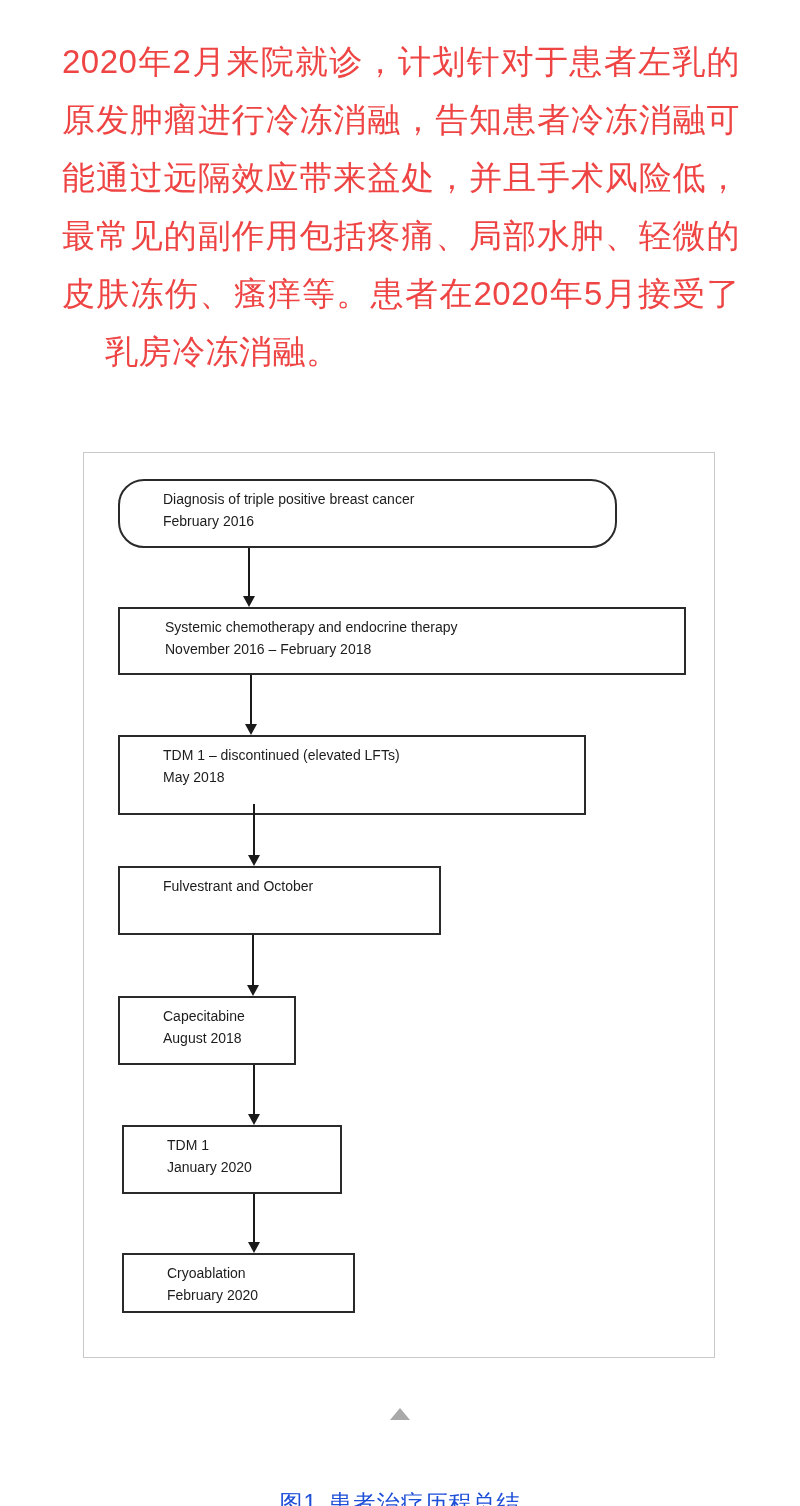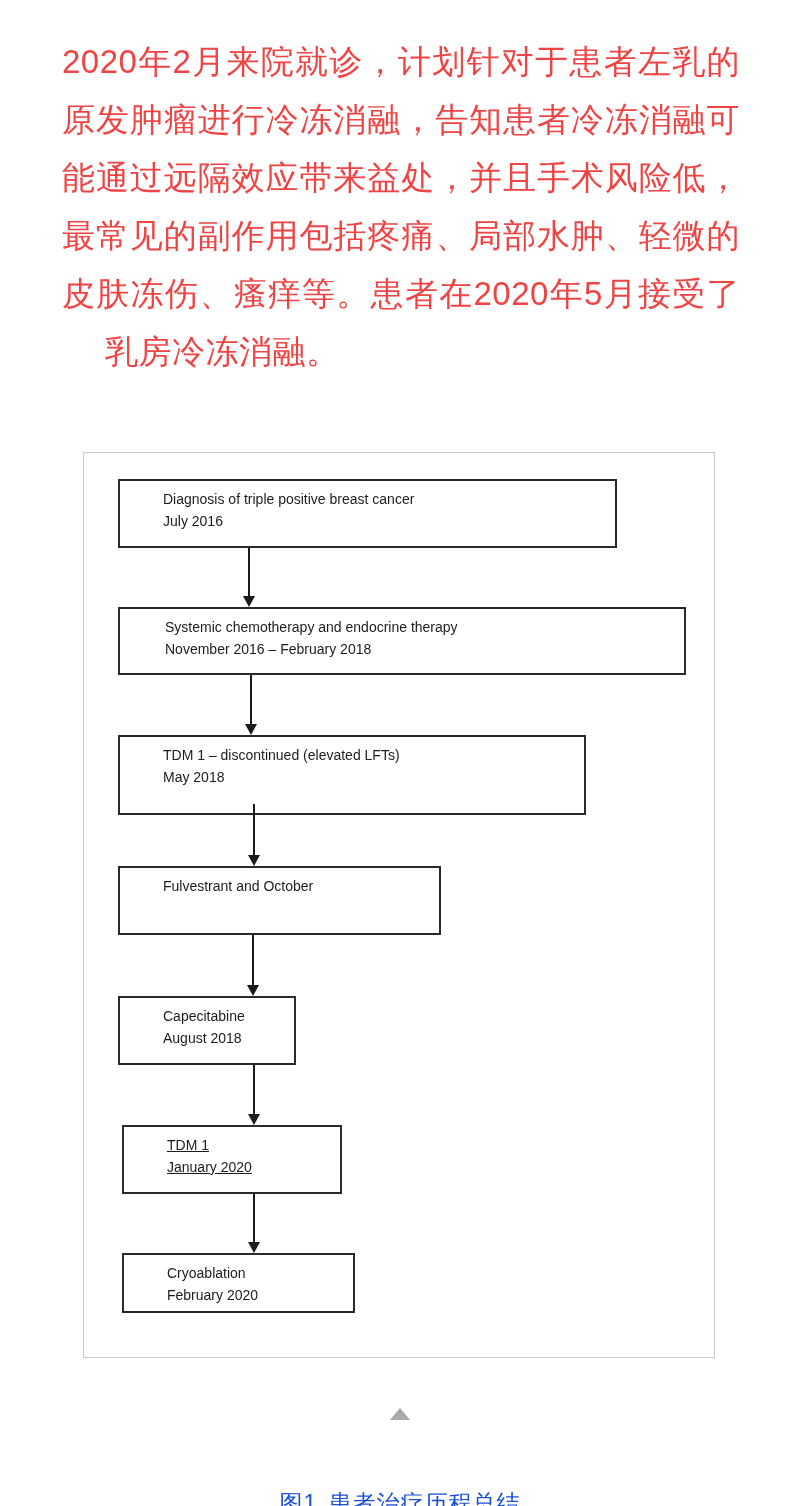--- a/index.html
+++ b/index.html
@@ -51,26 +51,26 @@
     box-sizing: border-box;
     border: 2px solid #2a2a2a;
     background: #ffffff;
     padding: 7px 8px 0 43px;
     font-size: 14px;
     line-height: 22px;
     color: #1c1c1c;
   }
   .fbox .fbox-title, .fbox .fbox-date { white-space: nowrap; }
 
-  .b1 { left: 34px; top: 26px;  width: 499px; height: 69px; }
+  .b1 { left: 34px; top: 26px;  width: 499px; height: 69px; border-radius: 26px; }
   .b2 { left: 34px; top: 154px; width: 568px; height: 68px; padding-left: 45px; }
   .b3 { left: 34px; top: 282px; width: 468px; height: 80px; }
   .b4 { left: 34px; top: 413px; width: 323px; height: 69px; }
   .b5 { left: 34px; top: 543px; width: 178px; height: 69px; }
-  .b6 { left: 38px; top: 672px; width: 220px; height: 69px; text-decoration: underline; }
+  .b6 { left: 38px; top: 672px; width: 220px; height: 69px; }
   .b7 { left: 38px; top: 800px; width: 233px; height: 60px; }
 
   
   .arrow {
     position: absolute;
     width: 2px;
     background: #1a1a1a;
   }
   .arrow::after {
     content: "";
@@ -124,21 +124,21 @@
     <div class="line">能通过远隔效应带来益处，并且手术风险低，</div>
     <div class="line">最常见的副作用包括疼痛、局部水肿、轻微的</div>
     <div class="line">皮肤冻伤、瘙痒等。患者在2020年5月接受了</div>
     <div class="line last">乳房冷冻消融。</div>
   </div>
 
   <div class="figure">
 
     <div class="fbox b1">
       <div class="fbox-title">Diagnosis of triple positive breast cancer</div>
-      <div class="fbox-date">July 2016</div>
+      <div class="fbox-date">February 2016</div>
     </div>
     <div class="arrow a1"></div>
 
     <div class="fbox b2">
       <div class="fbox-title">Systemic chemotherapy and endocrine therapy</div>
       <div class="fbox-date">November 2016 – February 2018</div>
     </div>
     <div class="arrow a2"></div>
 
     <div class="fbox b3">

